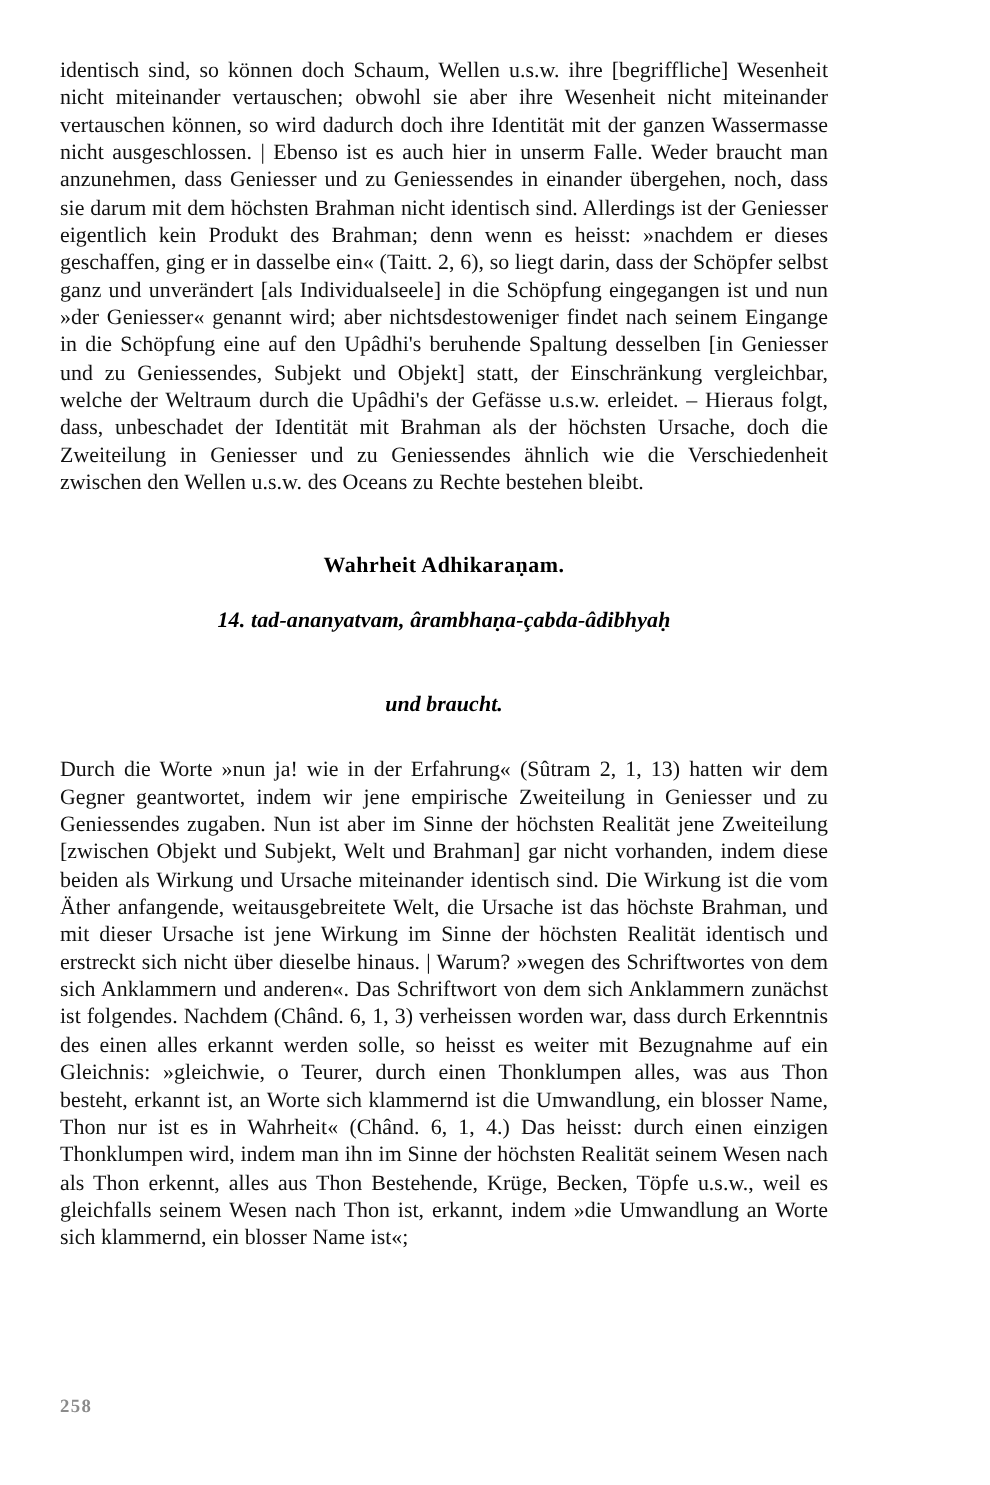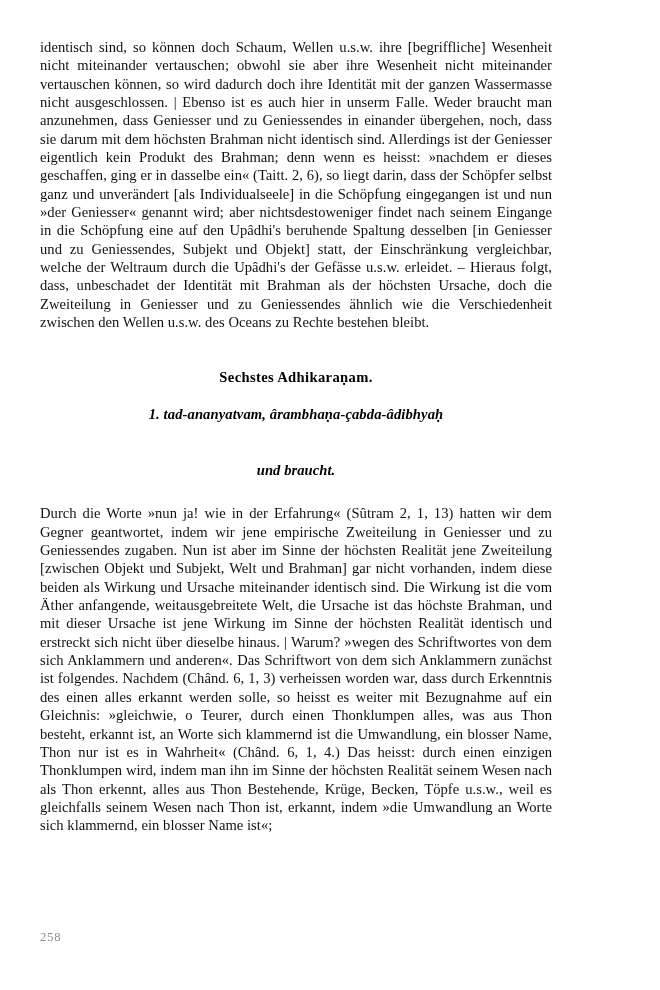--- a/index.html
+++ b/index.html
@@ -98,40 +98,41 @@
   
   .folio {
     position: absolute;
     left: 40px;
     top: 930px;
     font-size: 12.5px;
     line-height: 14px;
     letter-spacing: 0.9px;
     color: #8b8b8b;
     font-family: "Liberation Serif", "DejaVu Serif", serif;
+    font-weight: bold;
   }
 </style>
 </head>
 <body>
 
 <div id="page">
 
   <div class="textblock">
 
     <p class="para">identisch sind, so können doch Schaum, Wellen u.s.w. ihre [begriffliche] Wesenheit nicht miteinander vertauschen; obwohl sie aber ihre Wesenheit nicht miteinander vertauschen können, so wird dadurch doch ihre Identität mit der ganzen Wassermasse nicht ausgeschlossen. | Ebenso ist es auch hier in unserm Falle. Weder braucht man anzunehmen, dass Geniesser und zu Geniessendes in einander übergehen, noch, dass sie darum mit dem höchsten Brahman nicht identisch sind. Allerdings ist der Geniesser eigentlich kein Produkt des Brahman; denn wenn es heisst: »nachdem er dieses geschaffen, ging er in dasselbe ein« (Taitt. 2, 6), so liegt darin, dass der Schöpfer selbst ganz und unverändert [als Individualseele] in die Schöpfung eingegangen ist und nun »der Geniesser« genannt wird; aber nichtsdestoweniger findet nach seinem Eingange in die Schöpfung eine auf den Upâdhi's beruhende Spaltung desselben [in Geniesser und zu Geniessendes, Subjekt und Objekt] statt, der Einschränkung vergleichbar, welche der Weltraum durch die Upâdhi's der Gefässe u.s.w. erleidet. – Hieraus folgt, dass, unbeschadet der Identität mit Brahman als der höchsten Ursache, doch die Zweiteilung in Geniesser und zu Geniessendes ähnlich wie die Verschiedenheit zwischen den Wellen u.s.w. des Oceans zu Rechte bestehen bleibt.</p>
 
     <div class="sp-before-adhikaranam"></div>
 
     <div class="heading-block">
 
-      <h2 class="adhikaranam">Sechstes Adhikaraṇam.</h2>
+      <h2 class="adhikaranam">Wahrheit Adhikaraṇam.</h2>
 
       <div class="sp-before-sutra"></div>
 
-      <h3 class="sutra">1. tad-ananyatvam, ârambhaṇa-çabda-âdibhyaḥ</h3>
+      <h3 class="sutra">14. tad-ananyatvam, ârambhaṇa-çabda-âdibhyaḥ</h3>
 
       <div class="sp-before-german"></div>
 
       <h3 class="german-title">
         <br>
         <span>und braucht.</span>
       </h3>
 
     </div>
 

